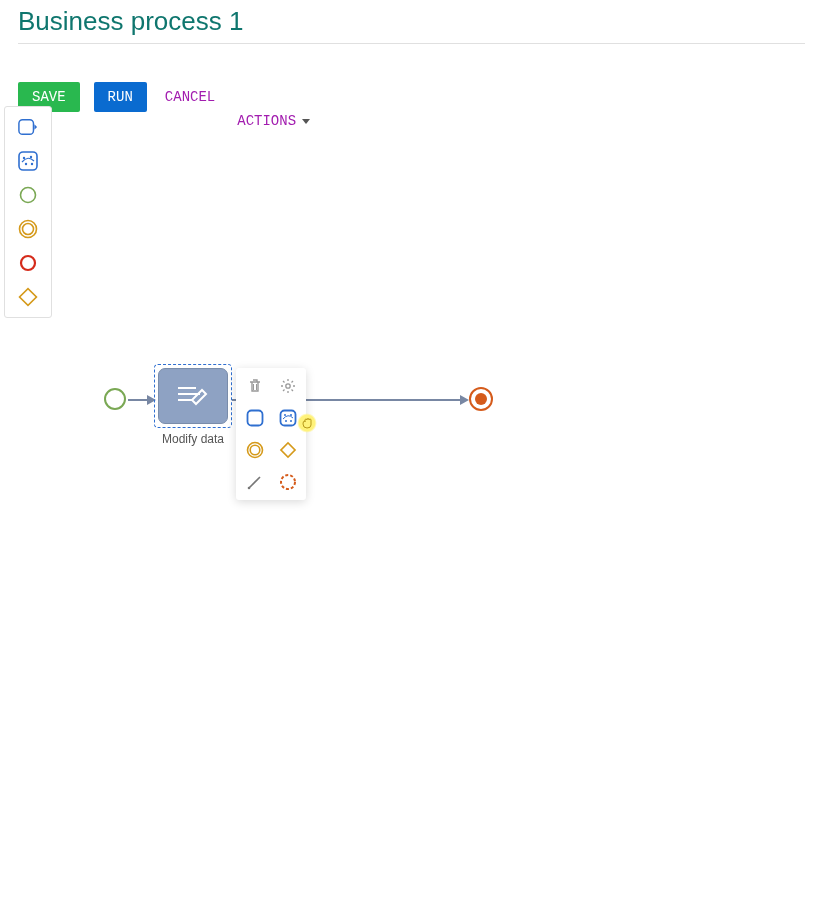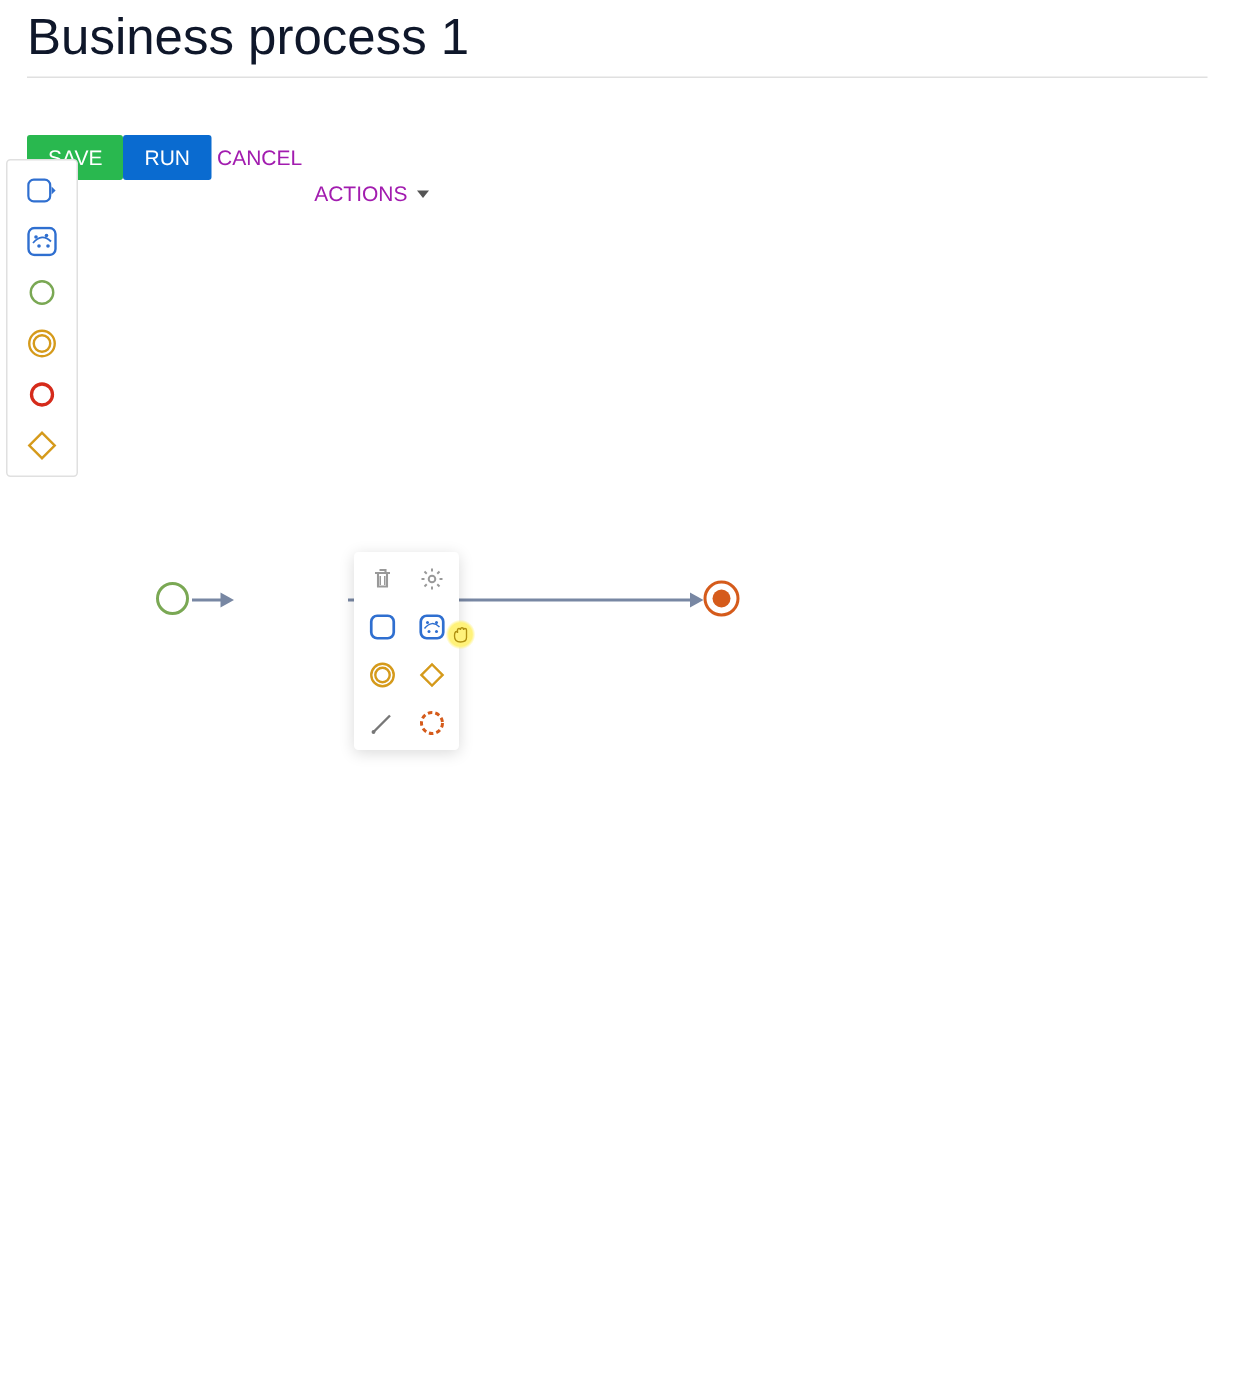--- a/index.html
+++ b/index.html
@@ -9,34 +9,36 @@
     background: #fff;
     color: #333;
     width: 823px;
     height: 915px;
     position: relative;
   }
   .header {
     padding: 6px 18px 0 18px;
   }
   .title {
-    font-size: 34px;
+    font-size: 26px;
     font-weight: 300;
-    color: #0f172a;
+    color: #0f766e;
     margin: 0 0 6px 0;
   }
   .header-rule {
     border: none;
     border-top: 1px solid #e0e0e0;
     margin: 0;
   }
   .toolbar {
     display: flex;
     align-items: center;
+    gap: 14px;
     padding: 14px 18px;
+    font-family: Liberation Mono, monospace;
   }
   .btn {
     border: none;
     padding: 7px 14px;
     font-size: 14px;
     cursor: pointer;
     border-radius: 2px;
     font-family: inherit;
   }
   .btn-green { background: #29b84f; color: #fff; }
@@ -233,20 +235,33 @@
   </div>
 </div>
 
 <div class="canvas">
 
   <div class="start-node"></div>
 
   <div class="arrow-line" style="left:128px; top:293px; width:20px;"></div>
   <div class="arrow-head" style="left:147px; top:289px;"></div>
 
+  <div class="task-wrapper">
+    <div class="task-selection">
+      <div class="task-node">
+        <svg width="34" height="28" viewBox="0 0 34 28">
+          <line x1="2" y1="6" x2="20" y2="6" stroke="#fff" stroke-width="2"></line>
+          <line x1="2" y1="12" x2="24" y2="12" stroke="#fff" stroke-width="2"></line>
+          <line x1="2" y1="18" x2="16" y2="18" stroke="#fff" stroke-width="2"></line>
+          <path d="M20 22 L30 12 L26 8 L16 18 Z" fill="none" stroke="#fff" stroke-width="2"></path>
+        </svg>
+      </div>
+    </div>
+    <div class="task-label">Modify data</div>
+  </div>
 
   <div class="arrow-line" style="left:232px; top:293px; width:230px;"></div>
   <div class="arrow-head" style="left:460px; top:289px;"></div>
 
   <div class="end-node"></div>
 
   <div class="ctx-popup">
     <div class="ctx-item">
       <svg width="16" height="16" viewBox="0 0 16 16">
         <path d="M3 4 h10 M5 4 v9 h6 v-9 M6 2 h4 v2" fill="none" stroke="#999" stroke-width="1.4"></path>

